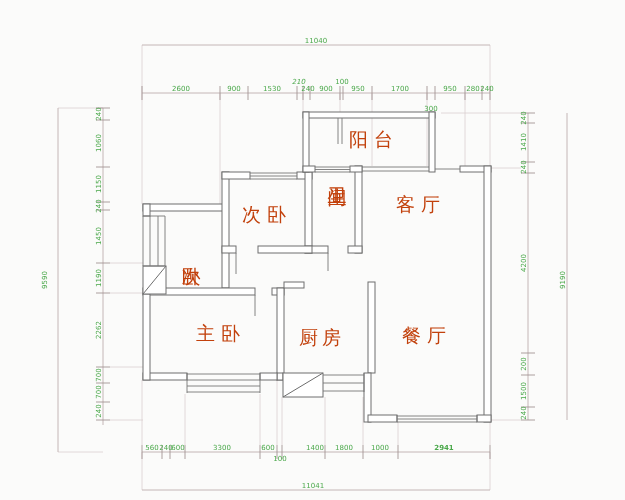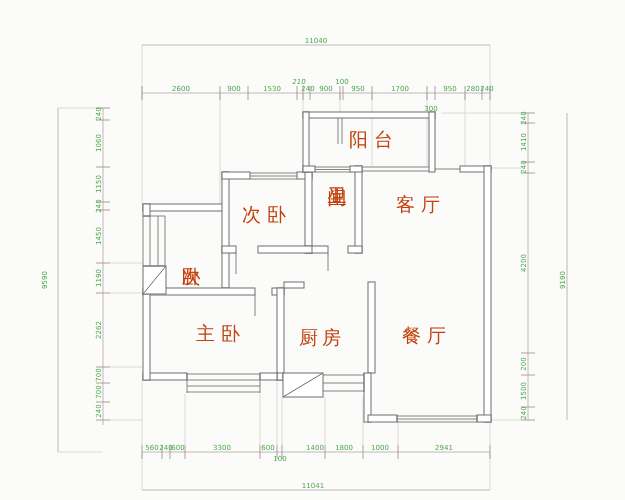--- a/index.html
+++ b/index.html
@@ -142,16 +142,16 @@
 
   <span class="dim" style="left:152px;top:448px;">560</span>
   <span class="dim" style="left:166px;top:448px;">240</span>
   <span class="dim" style="left:178px;top:448px;">600</span>
   <span class="dim" style="left:222px;top:448px;">3300</span>
   <span class="dim" style="left:268px;top:448px;">600</span>
   <span class="dim" style="left:280px;top:459px;">100</span>
   <span class="dim" style="left:315px;top:448px;">1400</span>
   <span class="dim" style="left:344px;top:448px;">1800</span>
   <span class="dim" style="left:380px;top:448px;">1000</span>
-  <span class="dim" style="left:444px;top:448px;">2941</span>
+  <span class="dim" style="left:444px;top:448px;font-weight:bold;">2941</span>
   <span class="dim" style="left:313px;top:486px;">11041</span>
 
 </div>
 
 </body></html>

